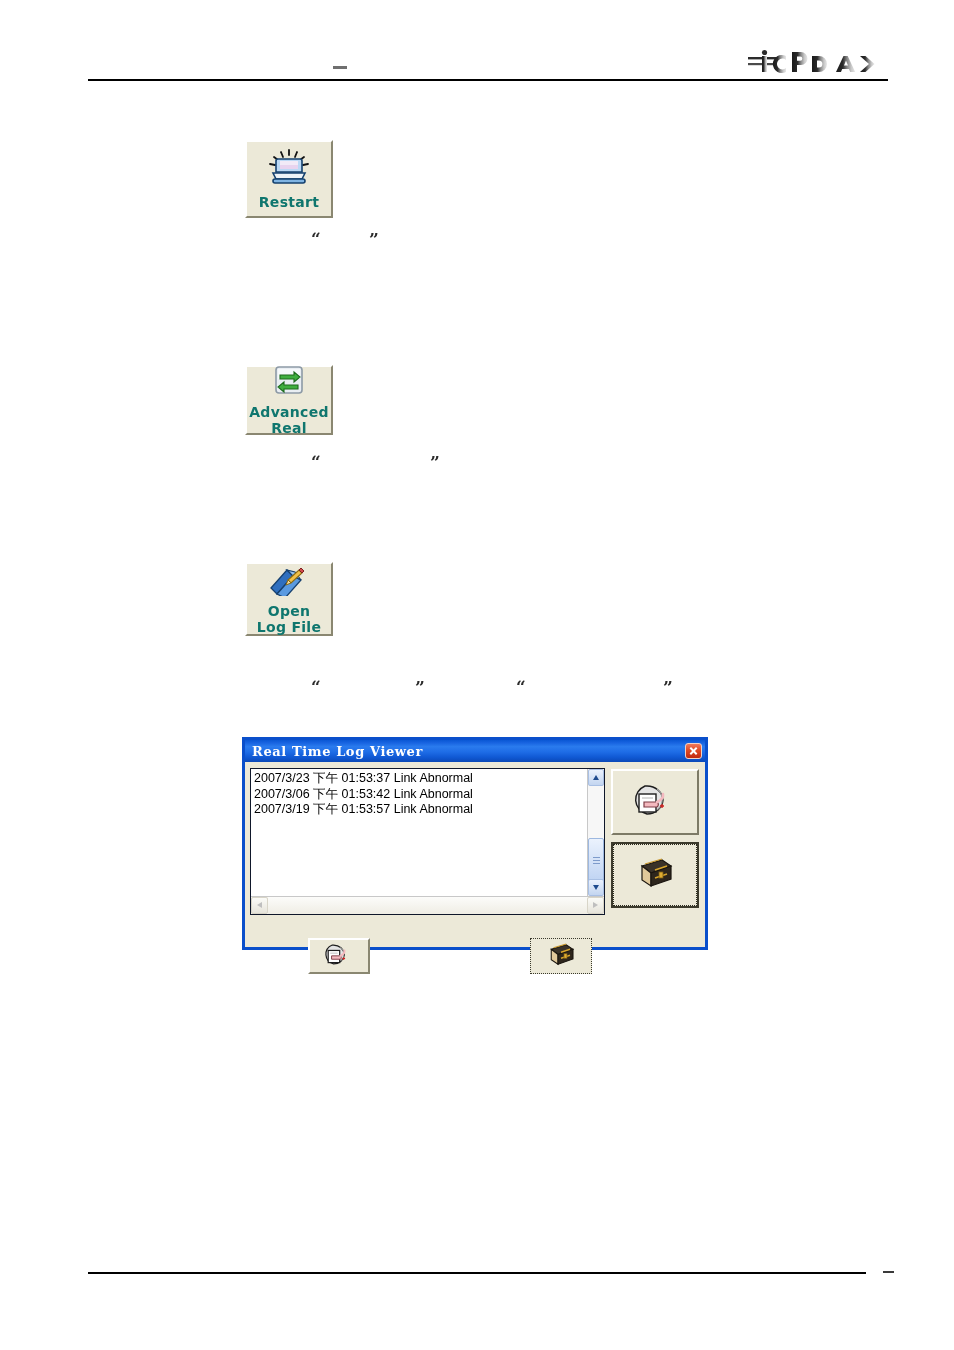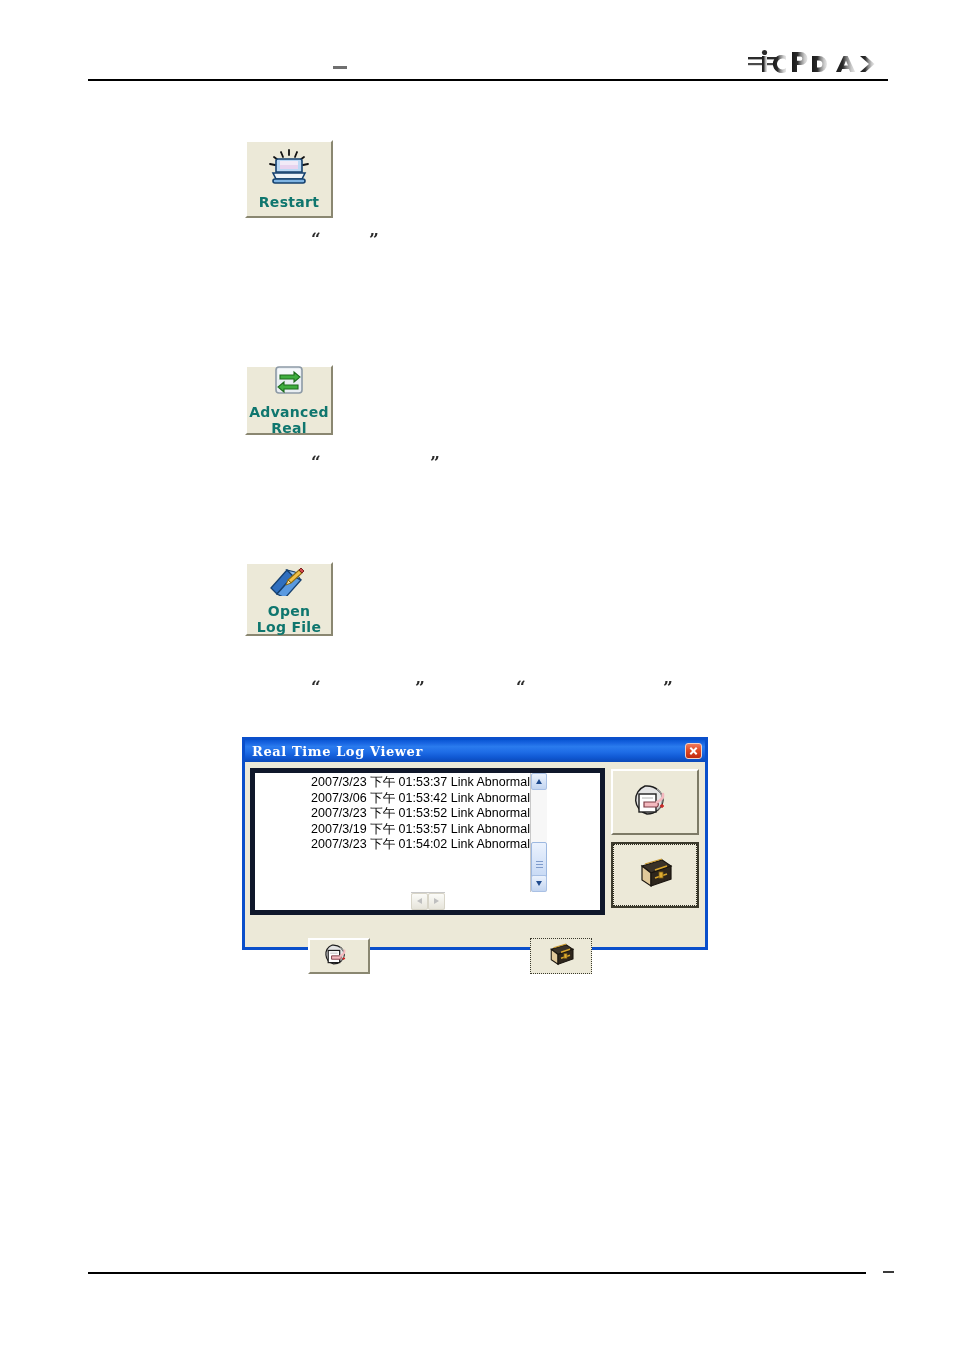--- a/index.html
+++ b/index.html
@@ -155,25 +155,24 @@
     display: flex;
     gap: 6px;
   }
 
   
   #log-panel {
     position: relative;
     width: 355px;
     height: 147px;
     background: #FFFFFF;
-    border: 5px solid #0f172a;
+    border: 1px solid #0f172a;
     box-sizing: border-box;
     display: flex;
     flex-direction: column;
-    align-items: center;
   }
   #log-list-wrap {
     flex: 1;
     display: flex;
     overflow: hidden;
   }
   #log-list {
     flex: 1;
     padding: 2px 0 0 3px;
     overflow: hidden;
@@ -465,23 +464,21 @@
     <span id="dialog-close-button"></span>
   </div>
 
   <div id="dialog-body">
 
     <div id="log-panel">
       <div id="log-list-wrap">
         <div id="log-list">
           <div class="log-entry">2007/3/23 下午 01:53:37 Link Abnormal</div>
           <div class="log-entry">2007/3/06 下午 01:53:42 Link Abnormal</div>
-          <div class="log-entry">2007/3/23 下午 01:53:52 Link Abnormal</div>
           <div class="log-entry">2007/3/19 下午 01:53:57 Link Abnormal</div>
-          <div class="log-entry">2007/3/23 下午 01:54:02 Link Abnormal</div>
         </div>
 
         <div id="log-vscroll">
           <div class="sb-arrow up"></div>
           <div class="sb-track">
             <div id="log-vscroll-thumb"></div>
           </div>
           <div class="sb-arrow down"></div>
         </div>
       </div>

